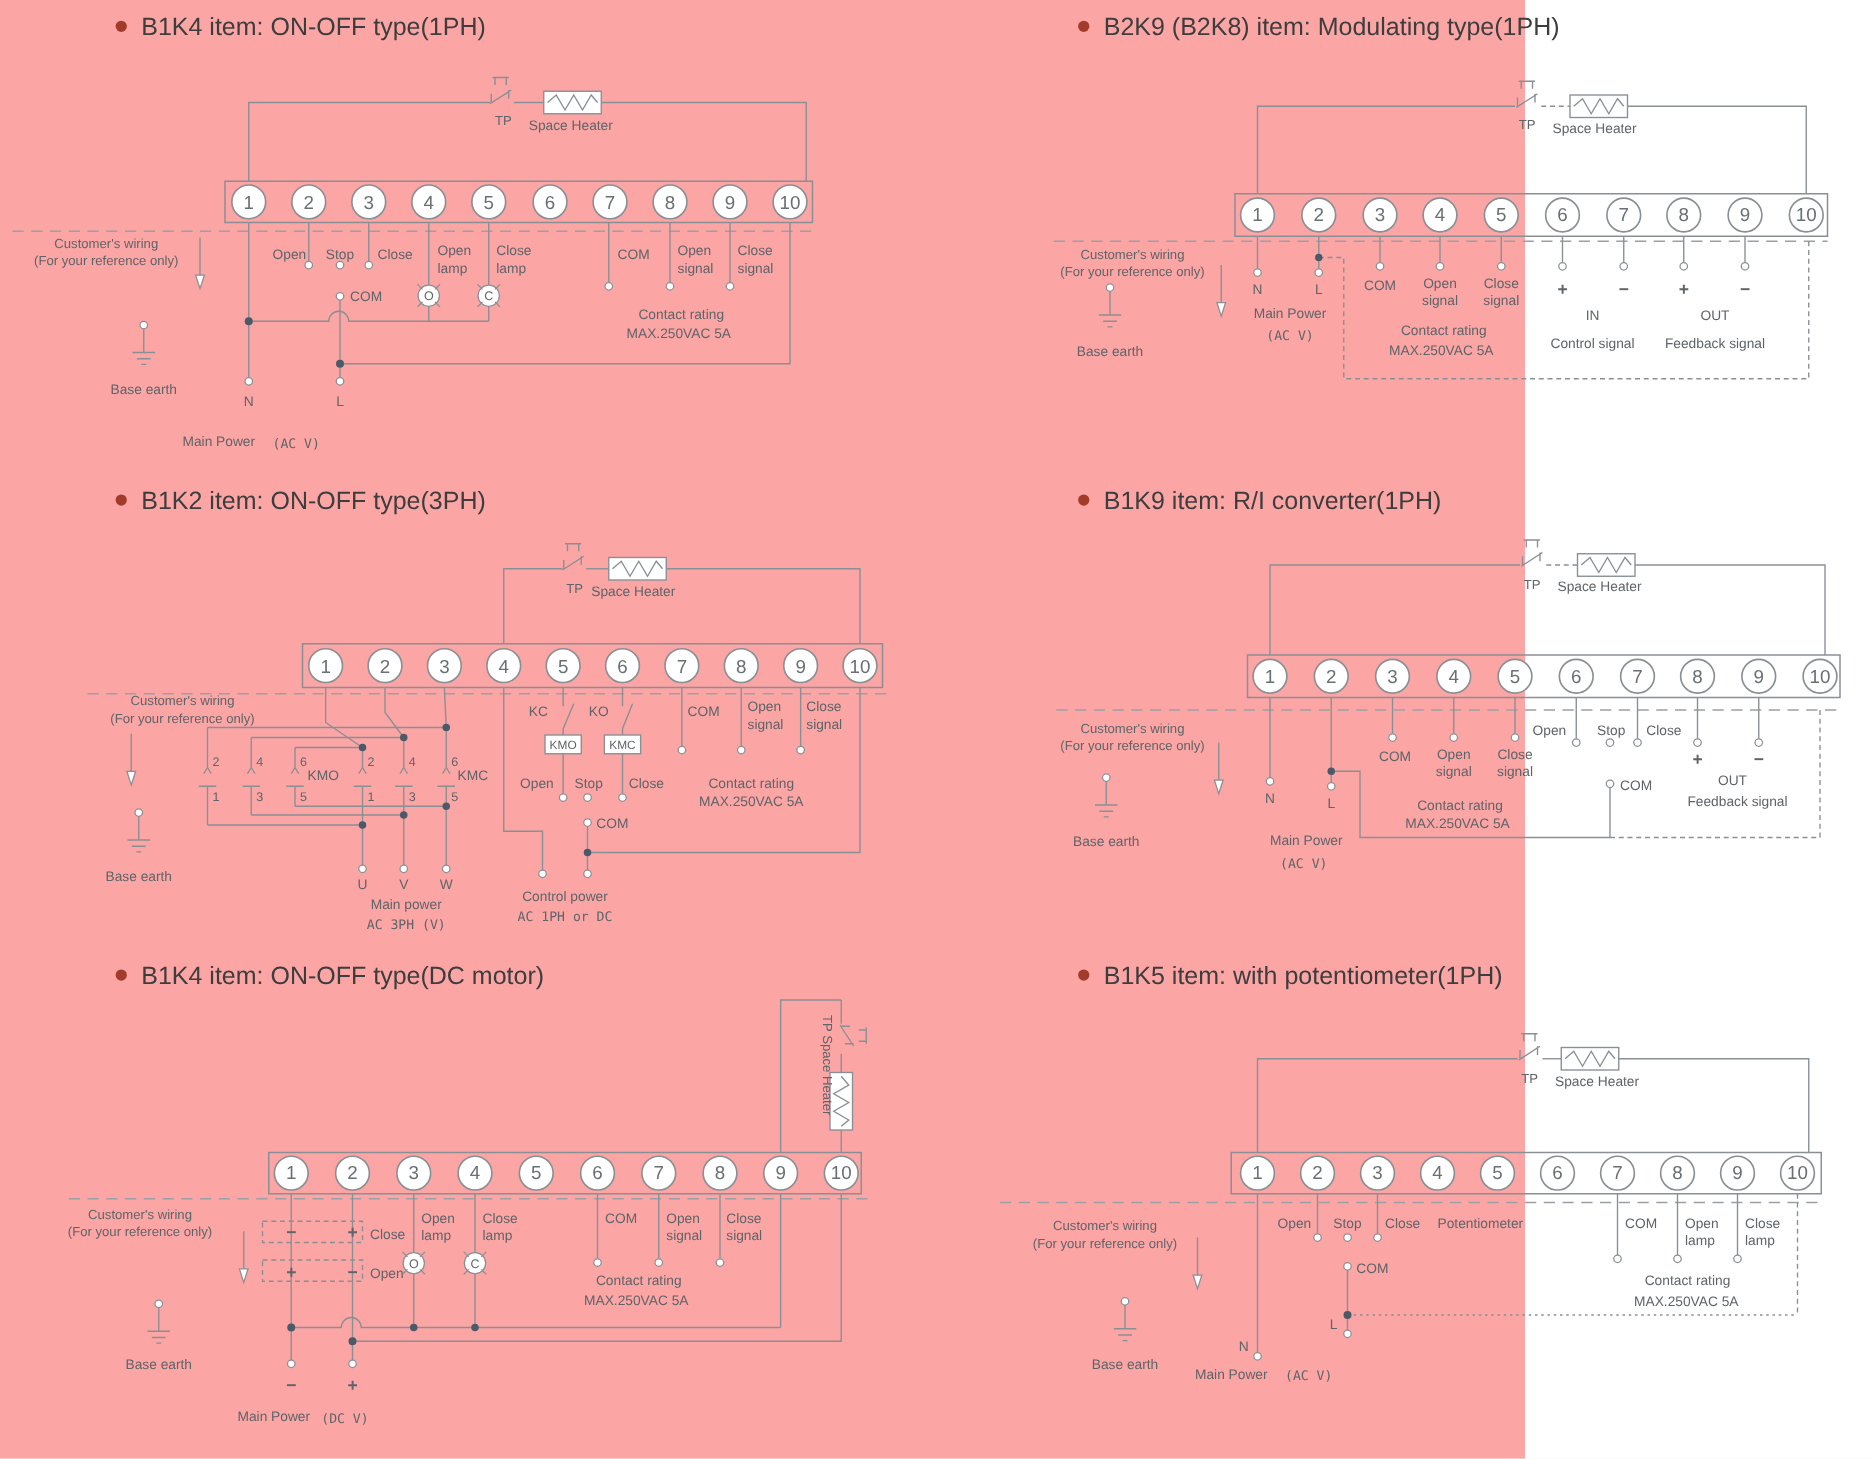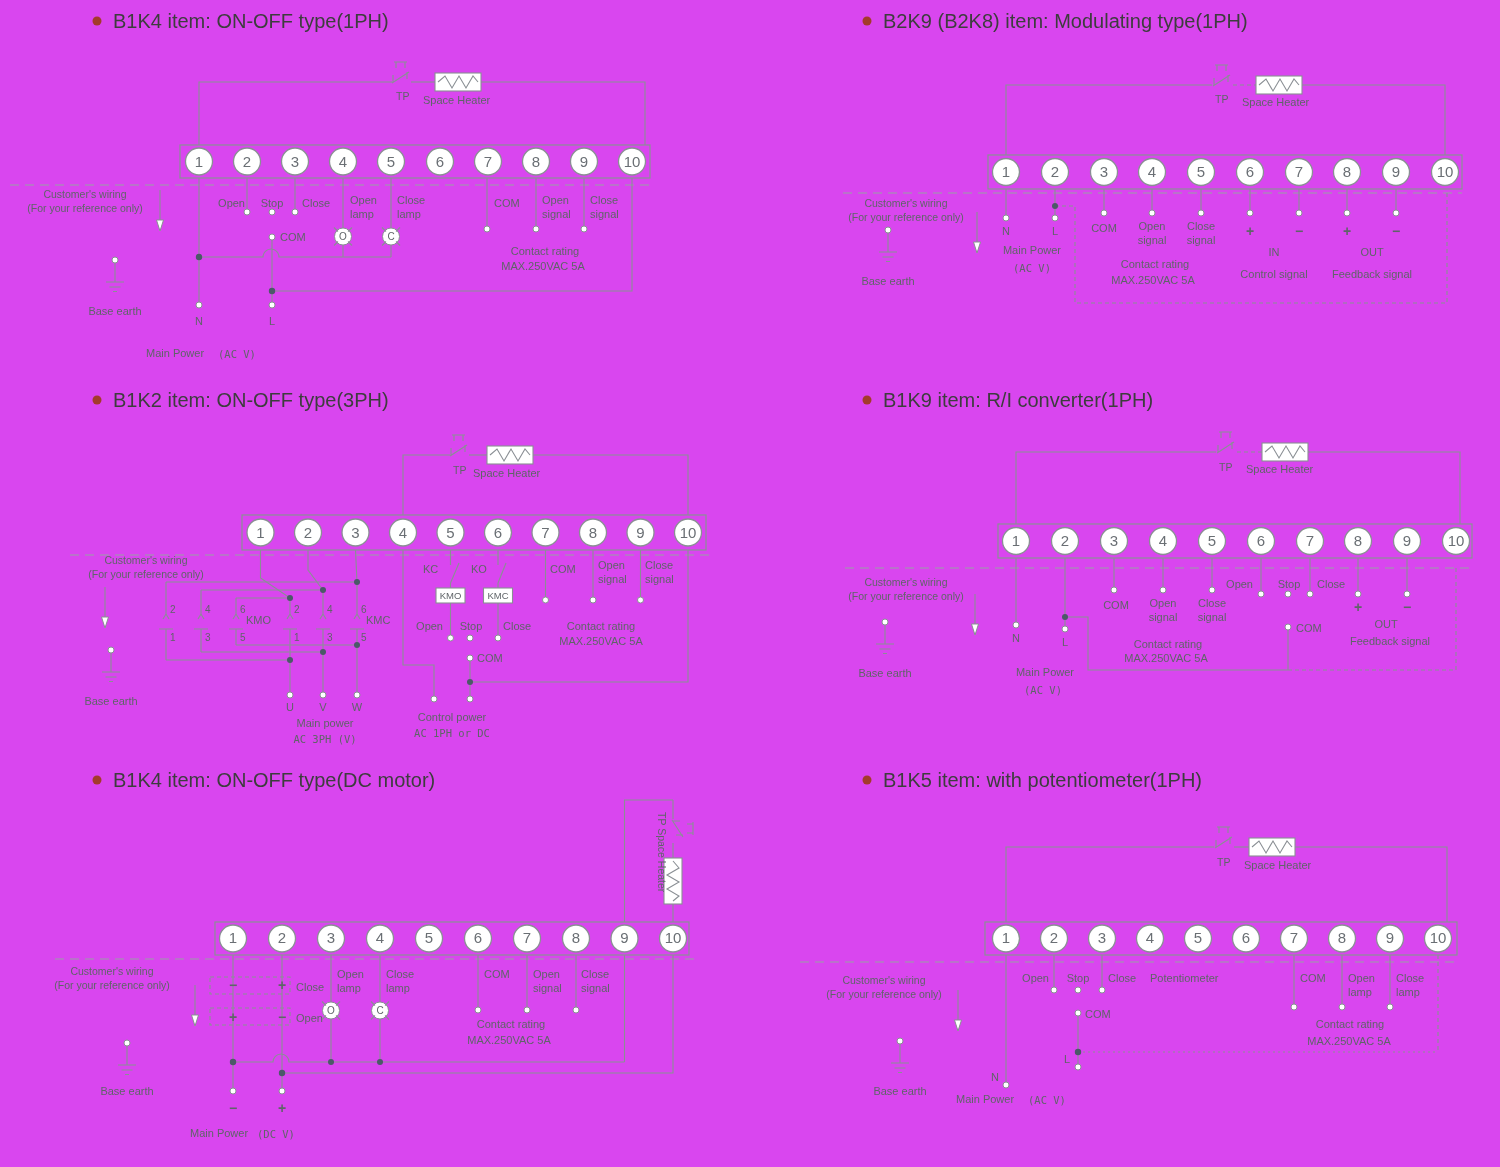--- a/index.html
+++ b/index.html
@@ -1,16 +1,16 @@
 <!DOCTYPE html>
 <html><head>
 <meta charset="utf-8">
 <style>
   html,body{margin:0;padding:0;background:#fff}
-  .stage{position:relative;width:1500px;height:1167px;background:#d946ef;font-family:"Liberation Sans",sans-serif}
+  .stage{position:relative;width:1220px;height:1167px;background:#fca5a5;font-family:"Liberation Sans",sans-serif}
   svg{position:absolute;left:0;top:0}
   .w{stroke:#8a8f94;stroke-width:1.1;fill:none}
   .w2{stroke:#8a8f94;stroke-width:1.2;fill:none}
   .wd{stroke:#8a8f94;stroke-width:1.1;fill:none;stroke-dasharray:4,3}
   .wdot{stroke:#8a8f94;stroke-width:1.2;fill:none;stroke-dasharray:2,3}
   .bnd{stroke:#9aa0a5;stroke-width:1.1;fill:none;stroke-dasharray:9,6}
   .st{fill:#fff;stroke:#8a8f94;stroke-width:1}
   .term{fill:#fff;stroke:#8a8f94;stroke-width:1.3}
   .dt{fill:#4b5968;stroke:none}
   .tri{fill:#fff;stroke:#8a8f94;stroke-width:1}

